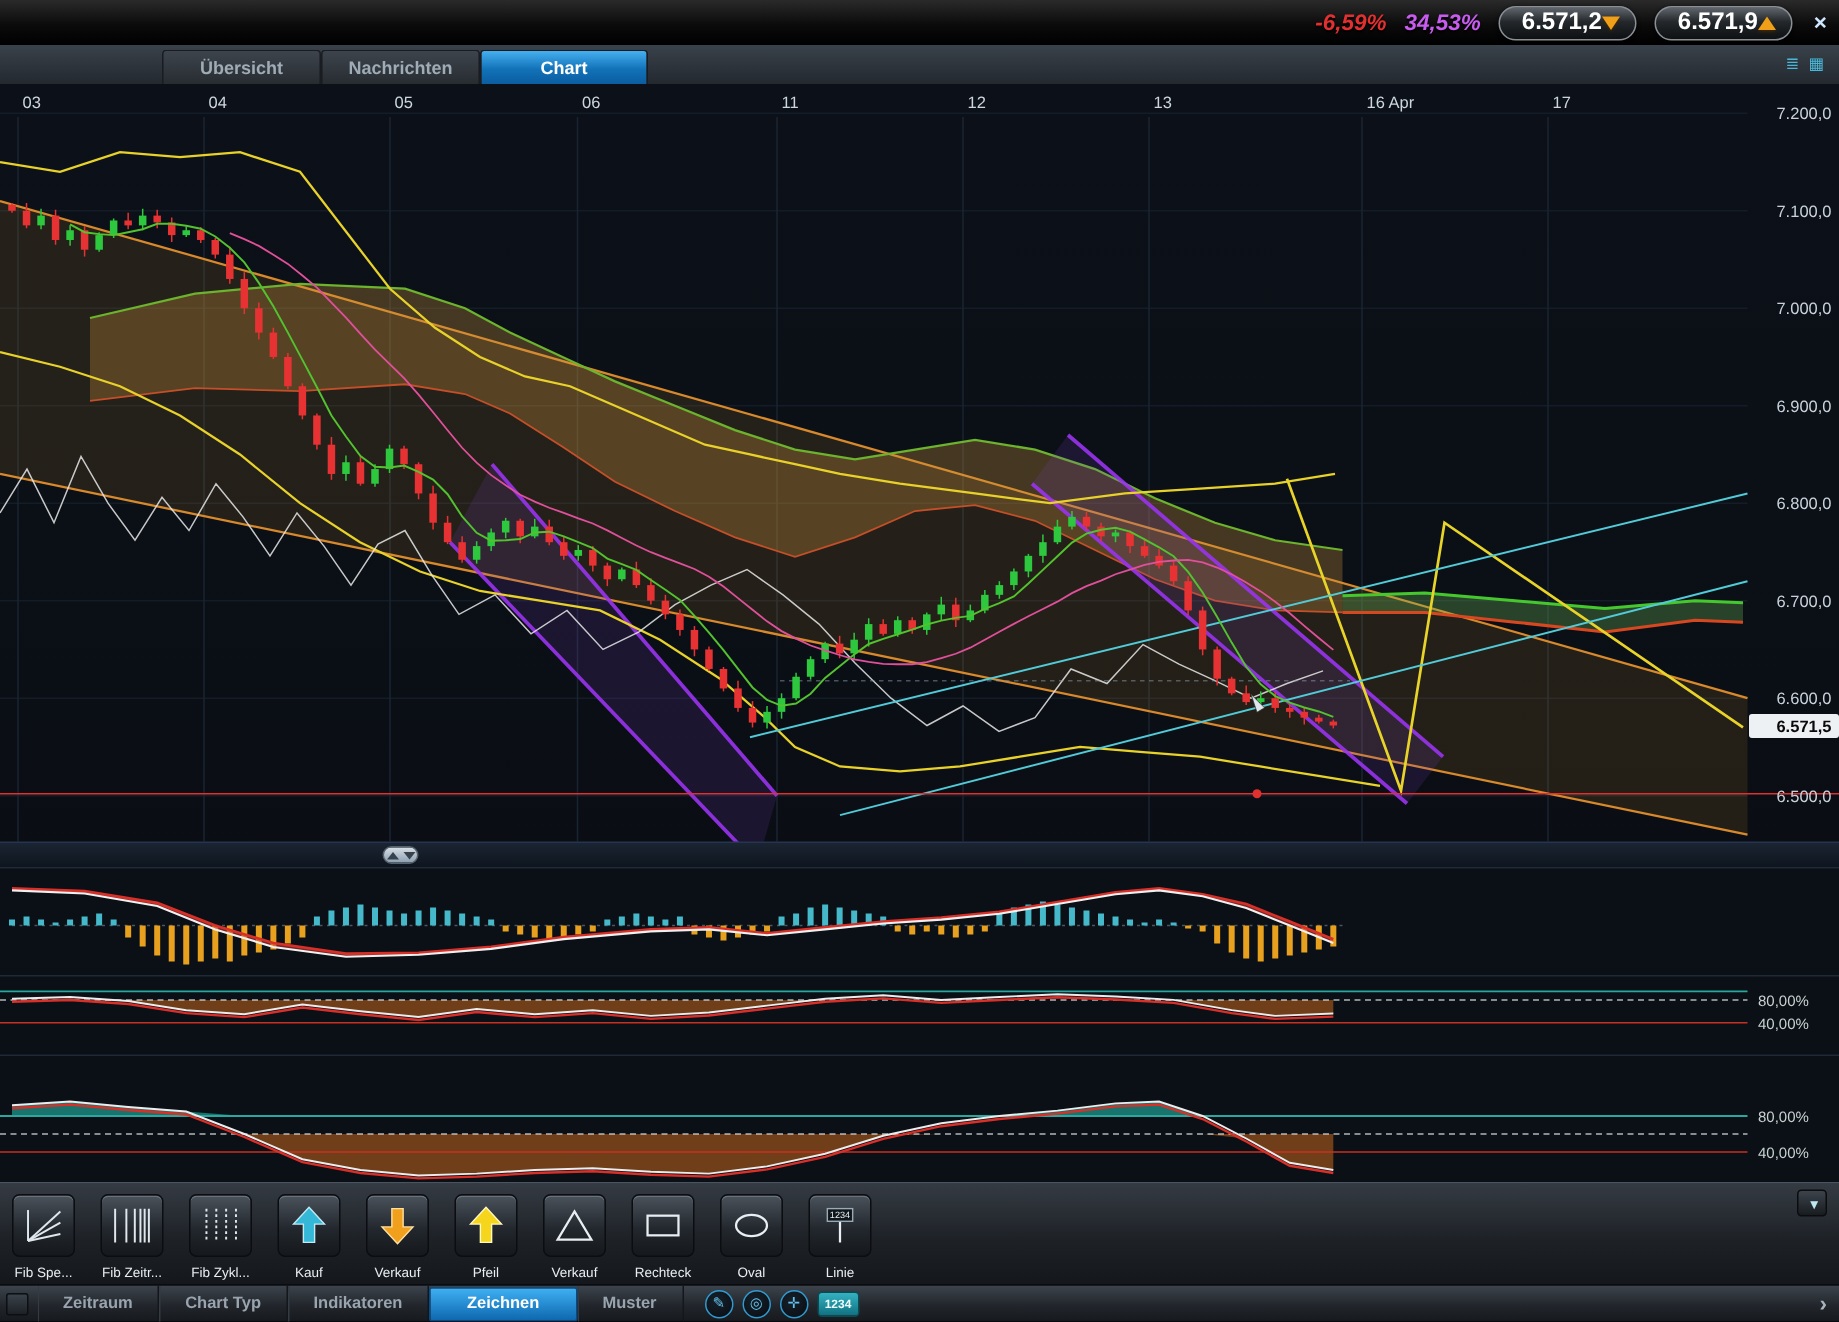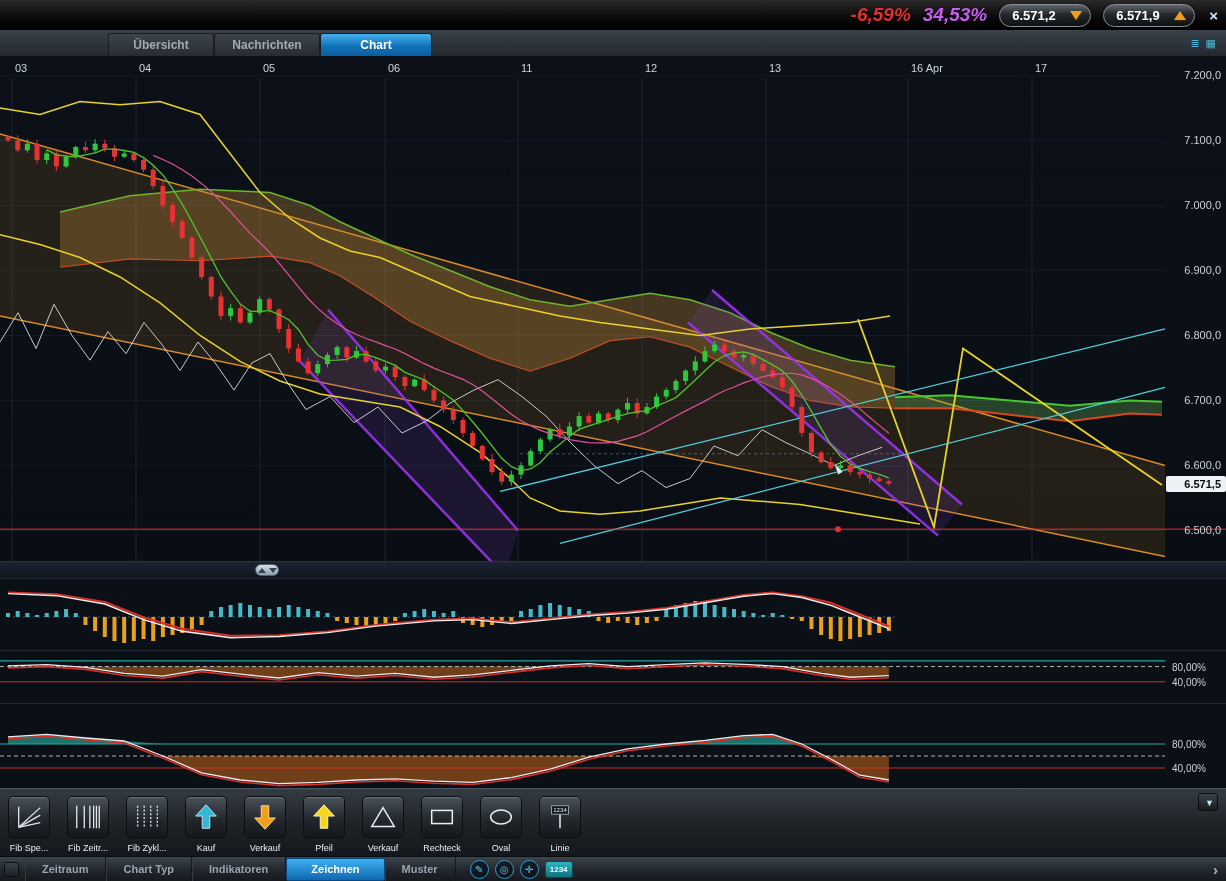--- a/index.html
+++ b/index.html
@@ -2,24 +2,24 @@
 <html><head>
 <meta charset="utf-8">
 <style>
   html,body{margin:0;padding:0;background:#000;}
   body{width:1226px;height:881px;overflow:hidden;font-family:"Liberation Sans",sans-serif;position:relative;}
   #app{position:absolute;inset:0;background:#0b0f16;}
 
   
   .topbar{position:absolute;top:0;left:0;right:0;height:30px;background:linear-gradient(#2a2a2a,#0b0b0b 55%,#000);}
   .tb-right{position:absolute;right:6px;top:0;height:30px;display:flex;align-items:center;gap:12px;}
-  .pct{font-weight:bold;font-size:19px;font-style:italic;text-shadow:0 1px 1px #000;}
+  .pct{font-weight:bold;font-size:15px;font-style:italic;text-shadow:0 1px 1px #000;}
   .pct.red{color:#e23030;}
   .pct.magenta{color:#c95cf0;}
-  .price-btn{width:92px;height:23px;border-radius:12px;background:linear-gradient(#60666c,#24282c 45%,#0e1012);border:1px solid #8a9096;color:#fff;font-weight:bold;font-size:13px;font-family:inherit;display:flex;align-items:center;justify-content:space-between;padding:0 8px 0 12px;box-shadow:0 1px 3px #000;cursor:pointer;}
+  .price-btn{width:92px;height:23px;border-radius:12px;background:linear-gradient(#60666c,#24282c 45%,#0e1012);border:1px solid #8a9096;color:#fff;font-weight:bold;font-size:16px;font-family:inherit;display:flex;align-items:center;justify-content:center;padding:0 8px 0 12px;box-shadow:0 1px 3px #000;cursor:pointer;}
   .arr{width:0;height:0;border-left:6px solid transparent;border-right:6px solid transparent;}
   .arr.down{border-top:9px solid #f0a018;filter:drop-shadow(0 1px 1px #402800);}
   .arr.up{border-bottom:9px solid #f0a018;filter:drop-shadow(0 1px 1px #402800);}
   .close-x{color:#cfe8ff;font-size:15px;font-weight:bold;cursor:pointer;padding:0 2px;}
 
   
   .tabbar{position:absolute;top:30px;left:0;right:0;height:40px;background:linear-gradient(#39414a,#22272d 70%,#1b2025);}
   .tab{position:absolute;top:3px;height:22px;line-height:22px;text-align:center;font-size:12px;font-weight:bold;color:#9fabb5;background:linear-gradient(#3d444c,#272c31);border:1px solid #191d21;border-bottom:none;border-radius:3px 3px 0 0;cursor:pointer;}
   .tab.active{background:linear-gradient(#45b0f0,#1272b8 55%,#0b5da0);color:#fff;}
   .tab-icons{position:absolute;right:10px;top:6px;display:flex;gap:6px;}

